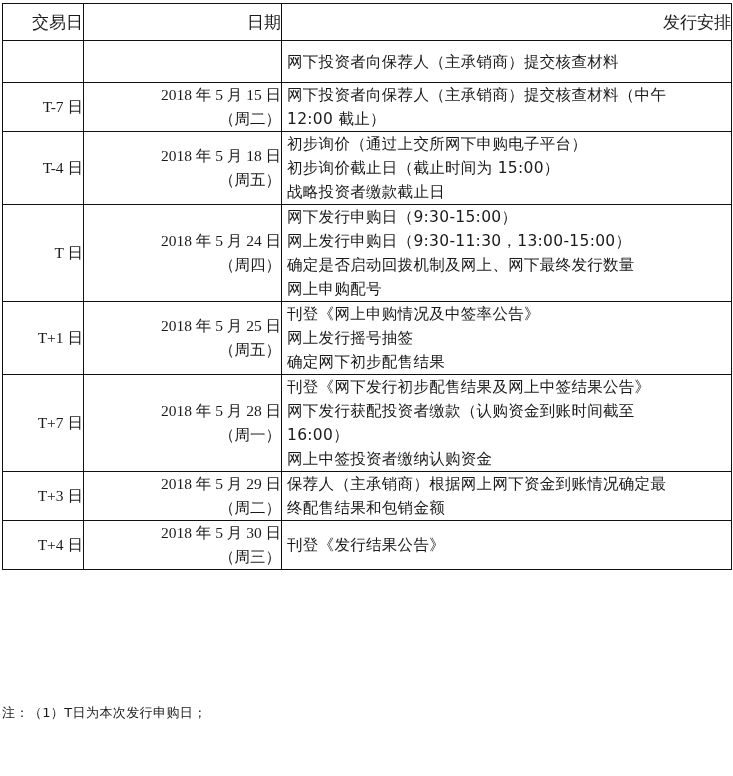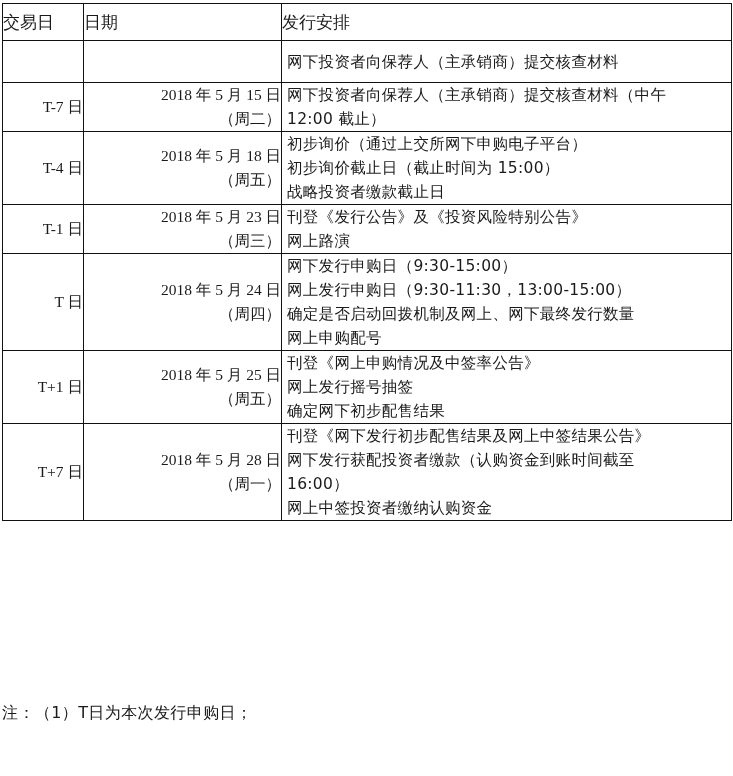--- a/index.html
+++ b/index.html
@@ -28,21 +28,21 @@
     padding: 0;
     vertical-align: middle;
     font-weight: normal;
     font-size: 15.5px;
     line-height: 24px;
   }
   .col-trade { width: 81px; }
   .col-date { width: 198px; }
   .col-arr { width: 450px; }
   .schedule-table th {
-    text-align: left;
+    text-align: right;
     font-family: "DejaVu Sans", "Liberation Sans", sans-serif;
     font-size: 17px;
     height: 36px;
   }
   .cell-trade {
     text-align: right;
     font-family: "Liberation Serif", "DejaVu Serif", serif;
   }
   .cell-date {
     text-align: right;
@@ -64,21 +64,21 @@
   .cell-arr .arr-line {
     display: block;
     line-height: 24px;
   }
   .notes {
     position: absolute;
     left: 2px;
     top: 700px;
     width: 729px;
     font-family: "DejaVu Sans", "Liberation Sans", sans-serif;
-    font-size: 16px;
+    font-size: 13px;
     line-height: 25px;
     letter-spacing: 0.4px;
   }
   .notes .note-line {
     display: block;
   }
   .notes .indent {
     padding-left: 30px;
   }
 </style>
@@ -122,31 +122,20 @@
         <td class="cell-date">
           <span class="date-line">2018 年 5 月 18 日</span>
           <span class="weekday-line">（周五）</span>
         </td>
         <td class="cell-arr">
           <span class="arr-line">初步询价（通过上交所网下申购电子平台）</span>
           <span class="arr-line">初步询价截止日（截止时间为 15:00）</span>
           <span class="arr-line">战略投资者缴款截止日</span>
         </td>
       </tr>
-      <tr style="height: 48px;">
-        <td class="cell-trade">T-1 日</td>
-        <td class="cell-date">
-          <span class="date-line">2018 年 5 月 23 日</span>
-          <span class="weekday-line">（周三）</span>
-        </td>
-        <td class="cell-arr">
-          <span class="arr-line">刊登《发行公告》及《投资风险特别公告》</span>
-          <span class="arr-line">网上路演</span>
-        </td>
-      </tr>
       <tr style="height: 93px;">
         <td class="cell-trade">T 日</td>
         <td class="cell-date">
           <span class="date-line">2018 年 5 月 24 日</span>
           <span class="weekday-line">（周四）</span>
         </td>
         <td class="cell-arr">
           <span class="arr-line">网下发行申购日（9:30-15:00）</span>
           <span class="arr-line">网上发行申购日（9:30-11:30，13:00-15:00）</span>
           <span class="arr-line">确定是否启动回拨机制及网上、网下最终发行数量</span>
@@ -171,18 +160,39 @@
           <span class="date-line">2018 年 5 月 28 日</span>
           <span class="weekday-line">（周一）</span>
         </td>
         <td class="cell-arr">
           <span class="arr-line">刊登《网下发行初步配售结果及网上中签结果公告》</span>
           <span class="arr-line">网下发行获配投资者缴款（认购资金到账时间截至</span>
           <span class="arr-line">16:00）</span>
           <span class="arr-line">网上中签投资者缴纳认购资金</span>
         </td>
       </tr>
+      <tr style="height: 47px;">
+        <td class="cell-trade">T+3 日</td>
+        <td class="cell-date">
+          <span class="date-line">2018 年 5 月 29 日</span>
+          <span class="weekday-line">（周二）</span>
+        </td>
+        <td class="cell-arr">
+          <span class="arr-line">保荐人（主承销商）根据网上网下资金到账情况确定最</span>
+          <span class="arr-line">终配售结果和包销金额</span>
+        </td>
+      </tr>
+      <tr style="height: 47px;">
+        <td class="cell-trade">T+4 日</td>
+        <td class="cell-date">
+          <span class="date-line">2018 年 5 月 30 日</span>
+          <span class="weekday-line">（周三）</span>
+        </td>
+        <td class="cell-arr">
+          <span class="arr-line">刊登《发行结果公告》</span>
+        </td>
+      </tr>
     </tbody>
 </table>
 
 <div class="notes">
   <span class="note-line">注：（1）T日为本次发行申购日；</span>
 </div>
 
 </body></html>

